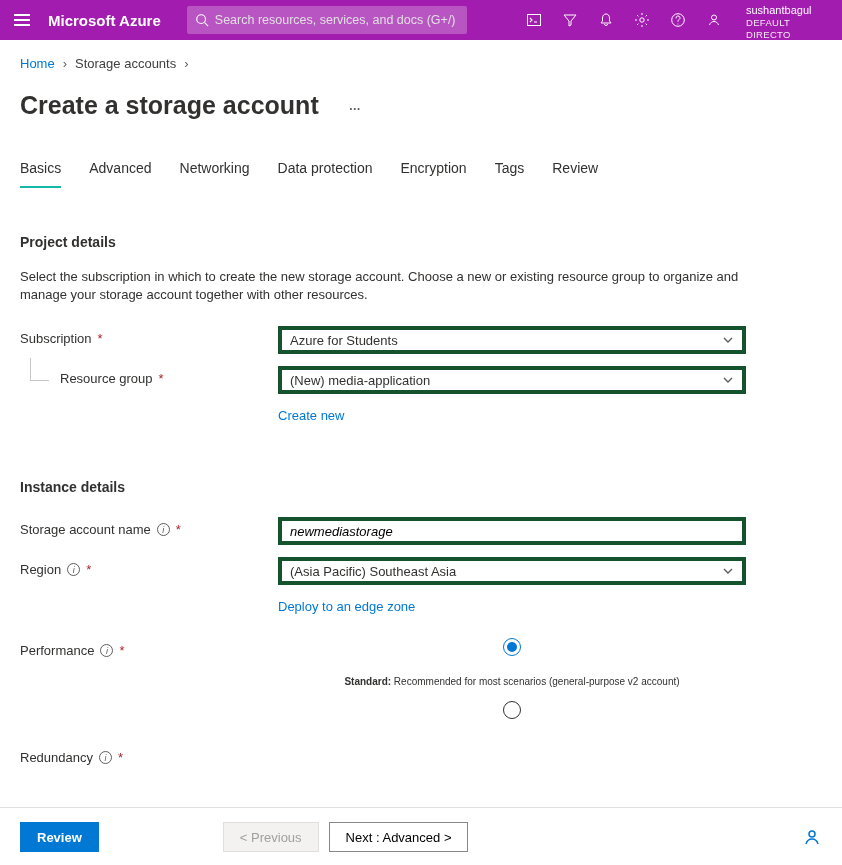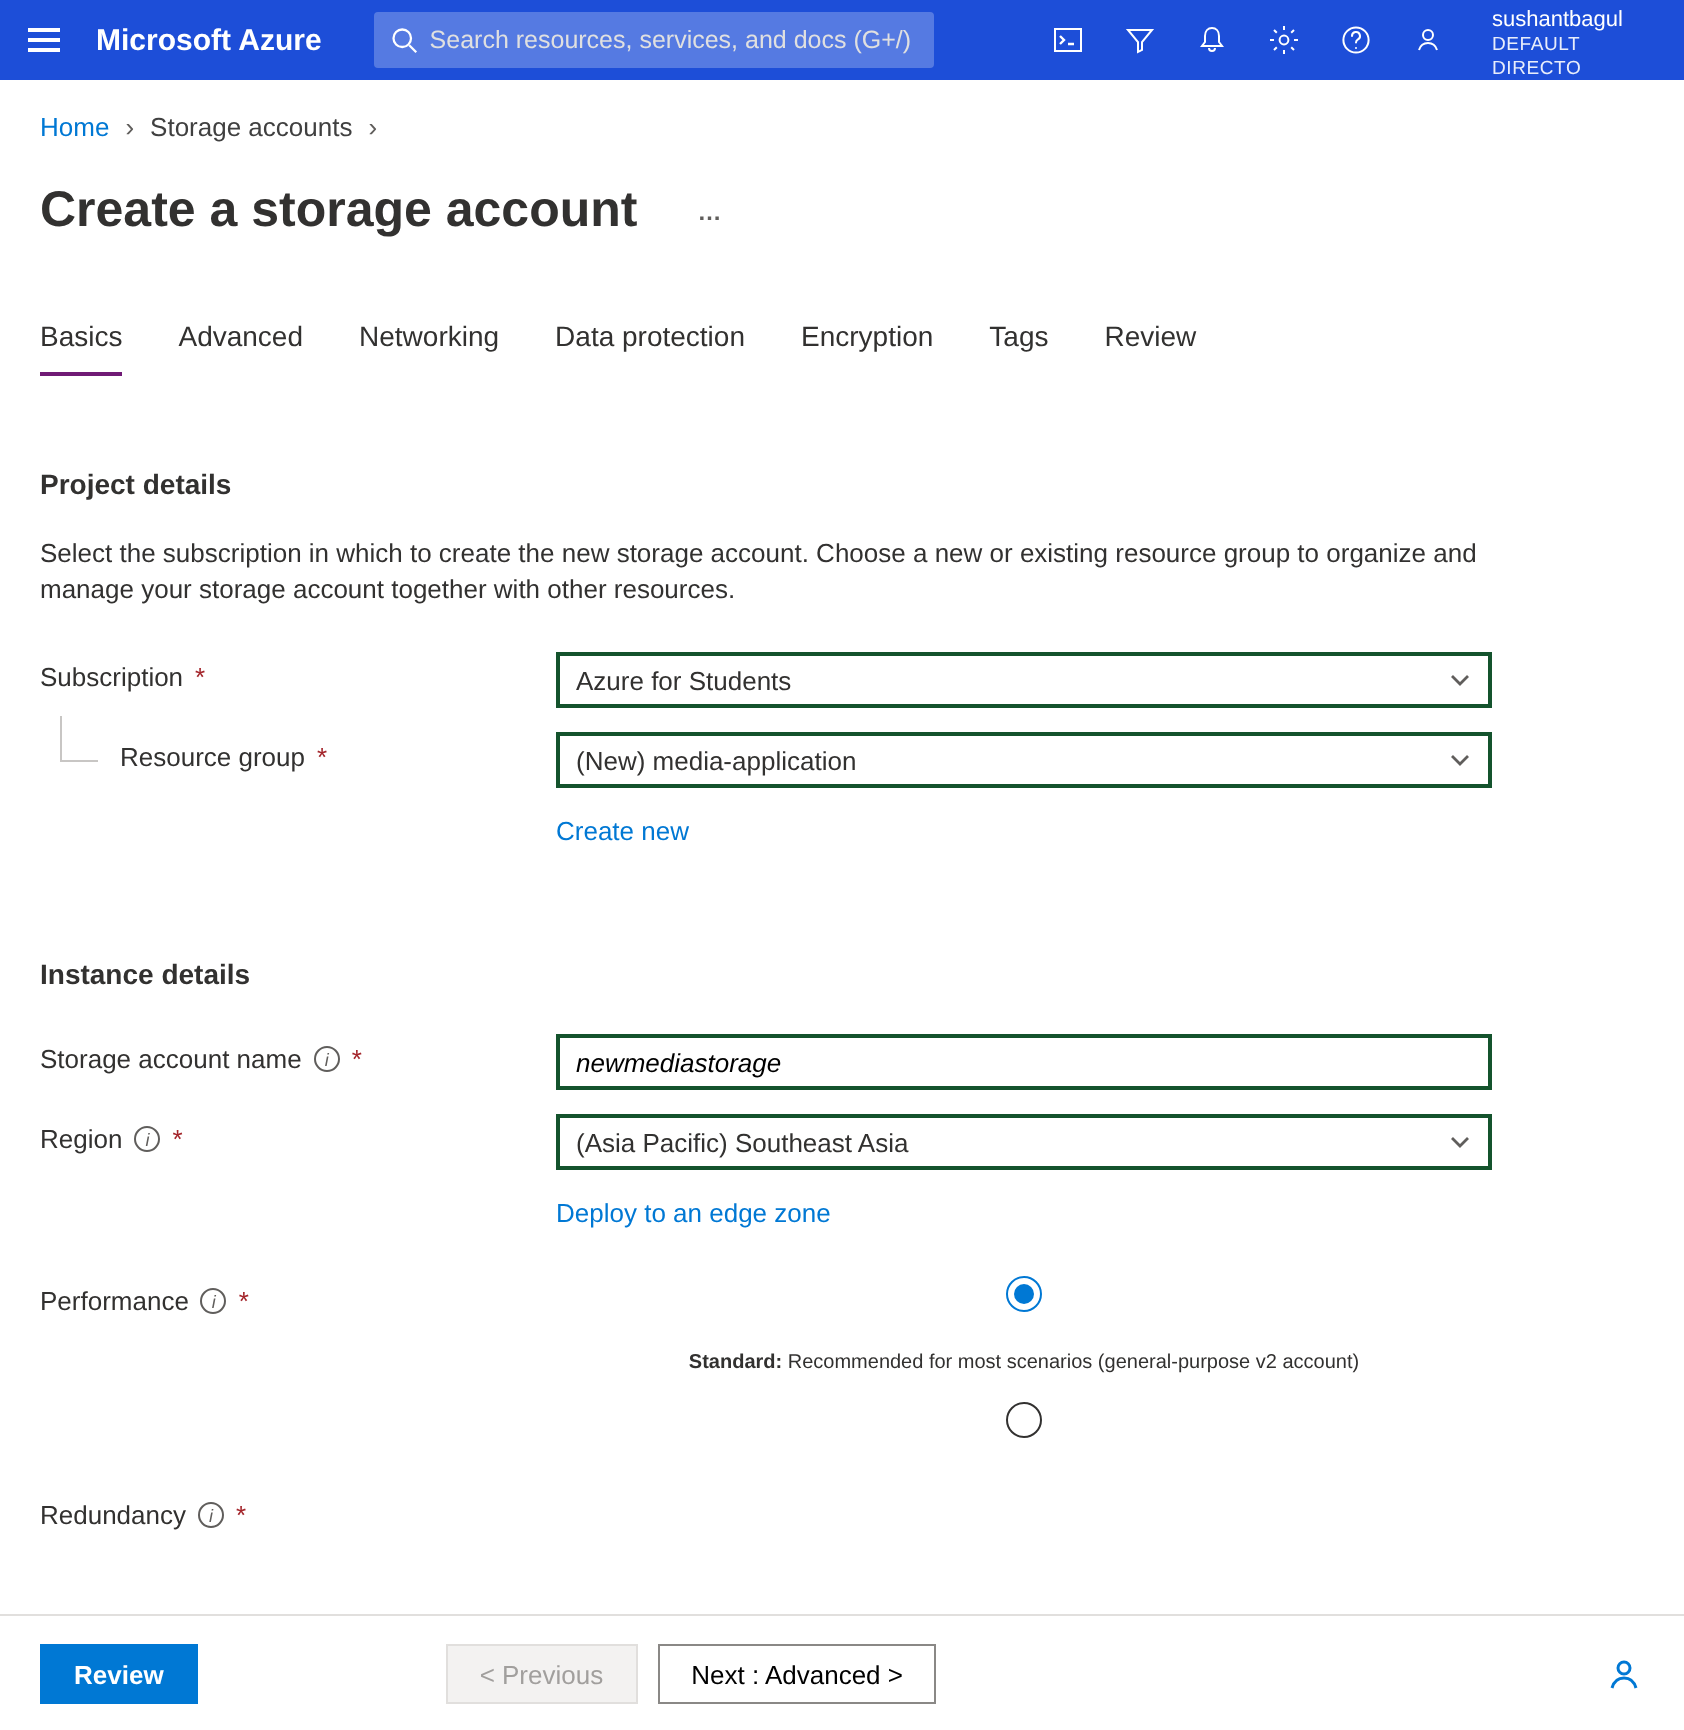--- a/index.html
+++ b/index.html
@@ -1,47 +1,47 @@
 <!DOCTYPE html>
 <html><head>
 <meta charset="utf-8">
 <style>
 * { box-sizing: border-box; margin: 0; padding: 0; }
 body { font-family: "Segoe UI", Arial, sans-serif; font-size: 13px; color: #323130; background: #fff; width: 842px; overflow: hidden; }
-.topbar { background: #1d4ed8; height: 40px; display: flex; align-items: center; color: #fff; padding: 0 8px; gap: 8px; }
+.topbar { background: #a21caf; height: 40px; display: flex; align-items: center; color: #fff; padding: 0 8px; gap: 8px; }
 .hamburger { width: 20px; height: 20px; display:flex; flex-direction:column; justify-content:center; gap:3px; cursor:pointer; margin-left:6px; margin-right:6px;}
 .hamburger span { display:block; height:2px; background:#fff; width:16px; }
 .brand { font-weight:600; font-size:15px; margin-right:18px; white-space:nowrap; }
 .searchbox { background: rgba(255,255,255,0.25); height:28px; flex: 0 0 280px; border-radius:2px; display:flex; align-items:center; padding:0 8px; color:#e0e0e0; font-size:12.5px; gap:6px;}
 .searchbox svg { flex:none; }
 .top-icons { display:flex; margin-left:auto; }
 .top-icons .ic { width:36px; height:40px; display:flex; align-items:center; justify-content:center; cursor:pointer;}
 .userblock { color:#fff; font-size:11px; line-height:1.2; padding:4px 2px 0 6px; text-align:left; max-width:94px; overflow:hidden;}
 .userblock .u-dir { text-transform:uppercase; letter-spacing:.3px; font-size:9.5px; opacity:.9;}
 .content { padding: 16px 20px 0 20px; }
 .breadcrumb { font-size:13px; color:#323130; display:flex; align-items:center; gap:8px; }
 .breadcrumb a { color:#0078d4; text-decoration:none; }
 .breadcrumb a.dim { color:#404040; }
 .breadcrumb .sep { color:#605e5c; }
 .page-title { font-size:25px; font-weight:600; margin-top:20px; display:flex; align-items:center; gap:30px;}
 .page-title .dots { font-size:12px; color:#605e5c; letter-spacing:2px;}
 .tabs { display:flex; gap:28px; margin-top:34px; border-bottom:0; font-size:14px; }
 .tabs .tab { padding:6px 0 10px 0; cursor:pointer; color:#323130; }
-.tabs .tab.active { border-bottom:2px solid #701a75; font-weight:400; }
+.tabs .tab.active { border-bottom:2px solid #14b8a6; font-weight:400; }
 .section { margin-top:46px; }
 .section h3 { font-size:14px; font-weight:600; margin-bottom:18px; }
 .helper { font-size:13px; color:#323130; line-height:1.4; max-width:740px; margin-bottom:22px;}
 .form-row { display:flex; align-items:flex-start; margin-bottom:12px; }
 .form-row.indent { padding-left:40px; position:relative;}
 .form-row.indent::before { content:""; position:absolute; left:10px; top:-8px; width:18px; height:22px; border-left:1px solid #c8c6c4; border-bottom:1px solid #c8c6c4; }
 .form-label { width:258px; flex:none; display:flex; align-items:center; gap:6px; font-size:13px; padding-top:5px; }
 .form-label .req { color:#a4262c; }
 .form-label .infoic { width:13px; height:13px; border:1px solid #605e5c; border-radius:50%; display:inline-flex; align-items:center; justify-content:center; font-size:9px; color:#605e5c; font-style:italic; cursor:default;}
 .form-ctrl { flex:1; max-width:468px; }
-.select, .txtin { width:100%; height:28px; border:2px solid #14532d; padding:0 28px 0 8px; font-size:13px; background:#fff; position:relative; display:flex; align-items:center;}
+.select, .txtin { width:100%; height:28px; border:4px solid #14532d; padding:0 28px 0 8px; font-size:13px; background:#fff; position:relative; display:flex; align-items:center;}
 .select.focus { border:1px solid #0078d4; box-shadow:0 0 0 1px #0078d4 inset; }
 .select .caret { position:absolute; right:8px; top:50%; transform:translateY(-50%); }
 .txtin input { border:none; outline:none; width:100%; font-size:13px; font-family:inherit;font-style:italic;}
 .linkbtn { color:#0078d4; font-size:13px; cursor:pointer; display:inline-block; margin-top:14px; text-decoration:none;}
 .radio-row { display:flex; align-items:center; gap:20px; margin-bottom:14px; font-size:10px;flex-direction:column;}
 .radio { width:18px; height:18px; border:1.5px solid #323130; border-radius:50%; display:inline-flex; align-items:center; justify-content:center; flex:none; cursor:pointer;}
 .radio.sel { border-color:#0078d4; }
 .radio.sel::after { content:""; width:10px; height:10px; background:#0078d4; border-radius:50%; }
 .radio-row .rlabel { }
 .radio-row .rlabel b { font-weight:600; }

